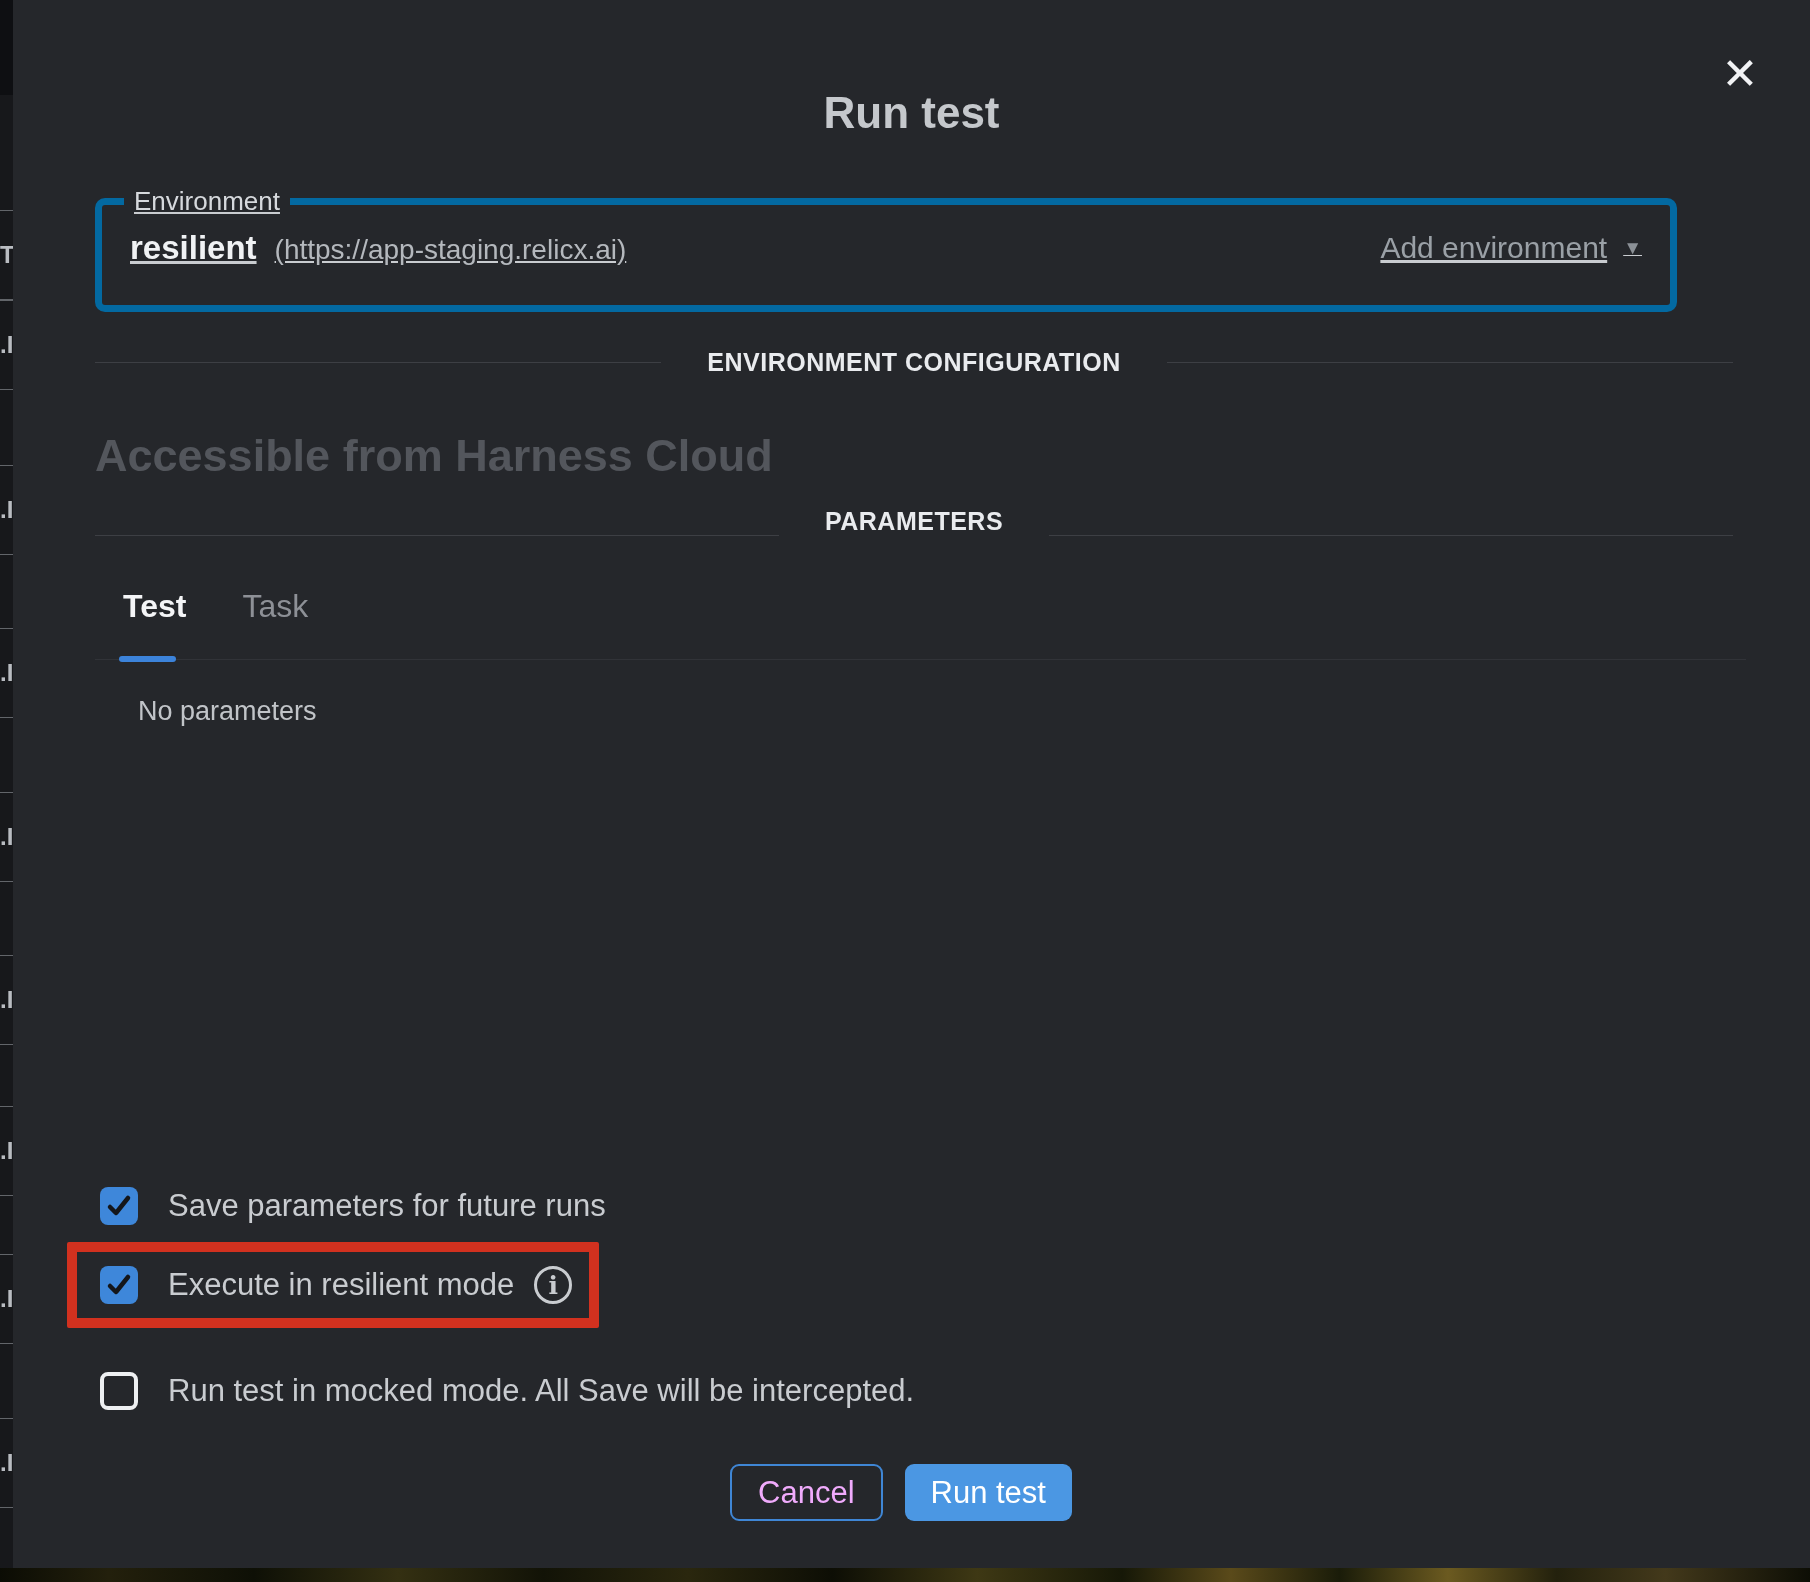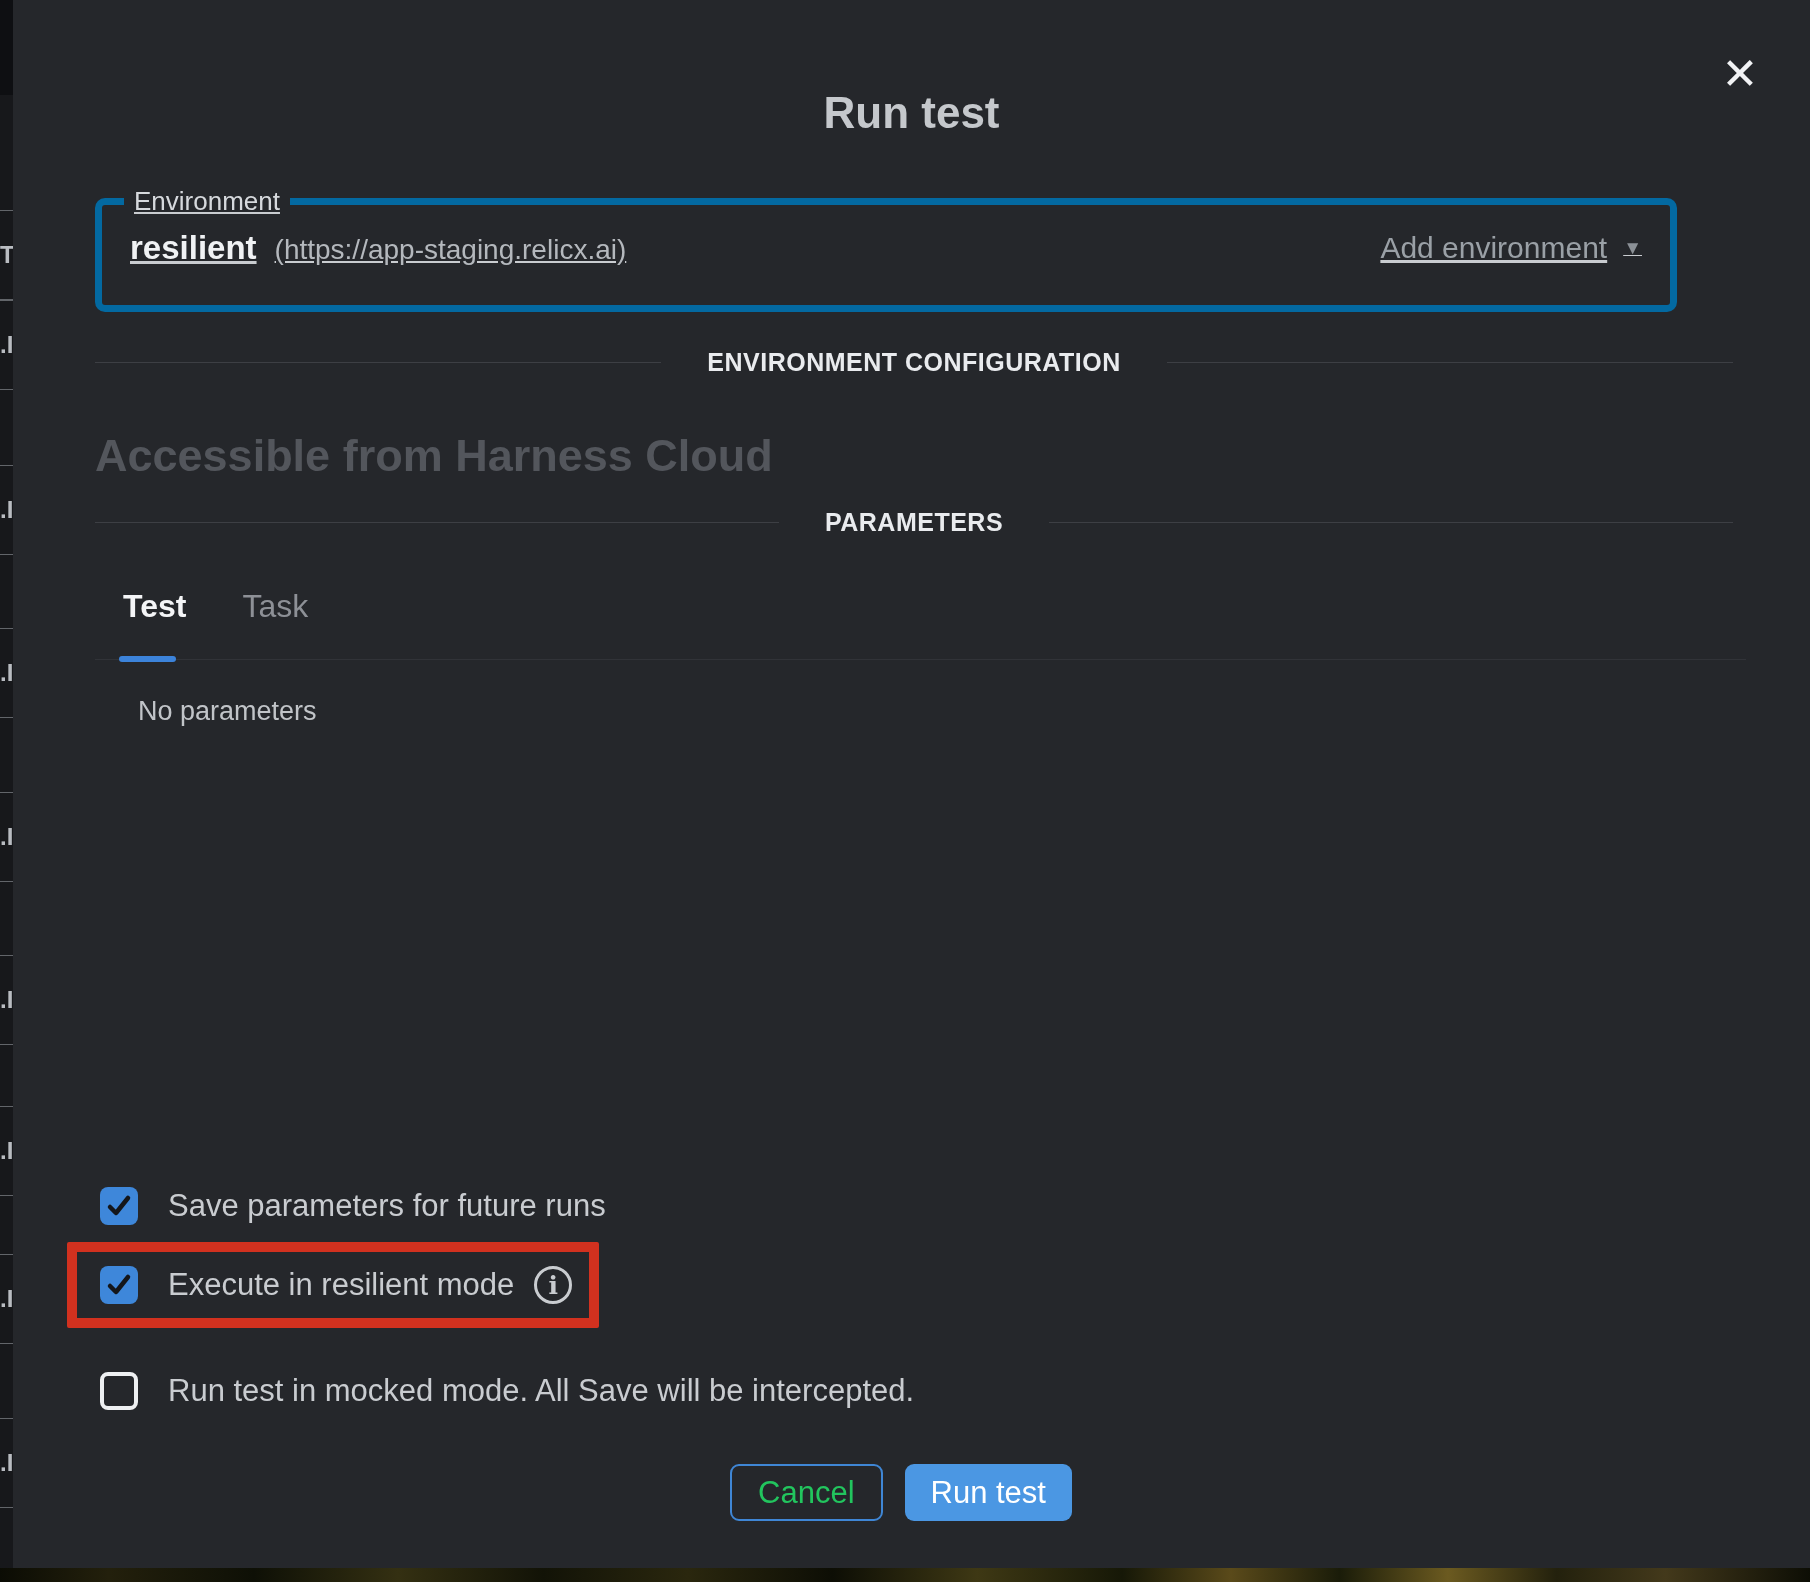--- a/index.html
+++ b/index.html
@@ -64,21 +64,21 @@
 
   .divider {
     position:absolute; left:82px; width:1638px; height:28px;
     display:flex; align-items:center;
   }
   .divider .line { flex:1; height:1px; background:#3d3f44; }
   .divider .div-label {
     margin:0 46px; font-size:25px; font-weight:bold; letter-spacing:0.5px; color:#e9ebee;
   }
   .divider.d1 { top:348px; }
-  .divider.d2 { top:508px; }
+  .divider.d2 { top:508px;align-items:flex-end; }
 
   .cloud-note {
     position:absolute; left:82px; top:430px;
     font-size:45px; font-weight:bold; color:#53565c;
   }
 
   .tabs { position:absolute; left:110px; top:588px; display:flex; gap:56px; }
   .tab { font-size:32px; color:#8d9096; cursor:pointer; }
   .tab.active { color:#f4f5f7; font-weight:600; }
 
@@ -111,21 +111,21 @@
     position:absolute; left:54px; top:1242px; width:532px; height:86px;
     border:10px solid #d2311f; border-radius:2px; pointer-events:none;
   }
 
   .footer {
     position:absolute; left:13px; top:1464px; width:1750px;
     display:flex; justify-content:center; gap:22px;
   }
   .btn { height:57px; border-radius:9px; font-size:31px; padding:0 26px;
          font-family:inherit; cursor:pointer; }
-  .btn-cancel { background:transparent; border:2px solid #3f86d5; color:#22c55e; }
+  .btn-cancel { background:transparent; border:2px solid #3f86d5; color:#f0abfc; }
   .btn-run    { background:#4b97e3; border:none; color:#ffffff; }
 </style>
 </head>
 <body>
 
 <div class="screen">
 
   <div class="left-strip" id="left-strip">
     <div class="topblock"></div>
   <div class="frag" style="top: 210px;">T</div>

